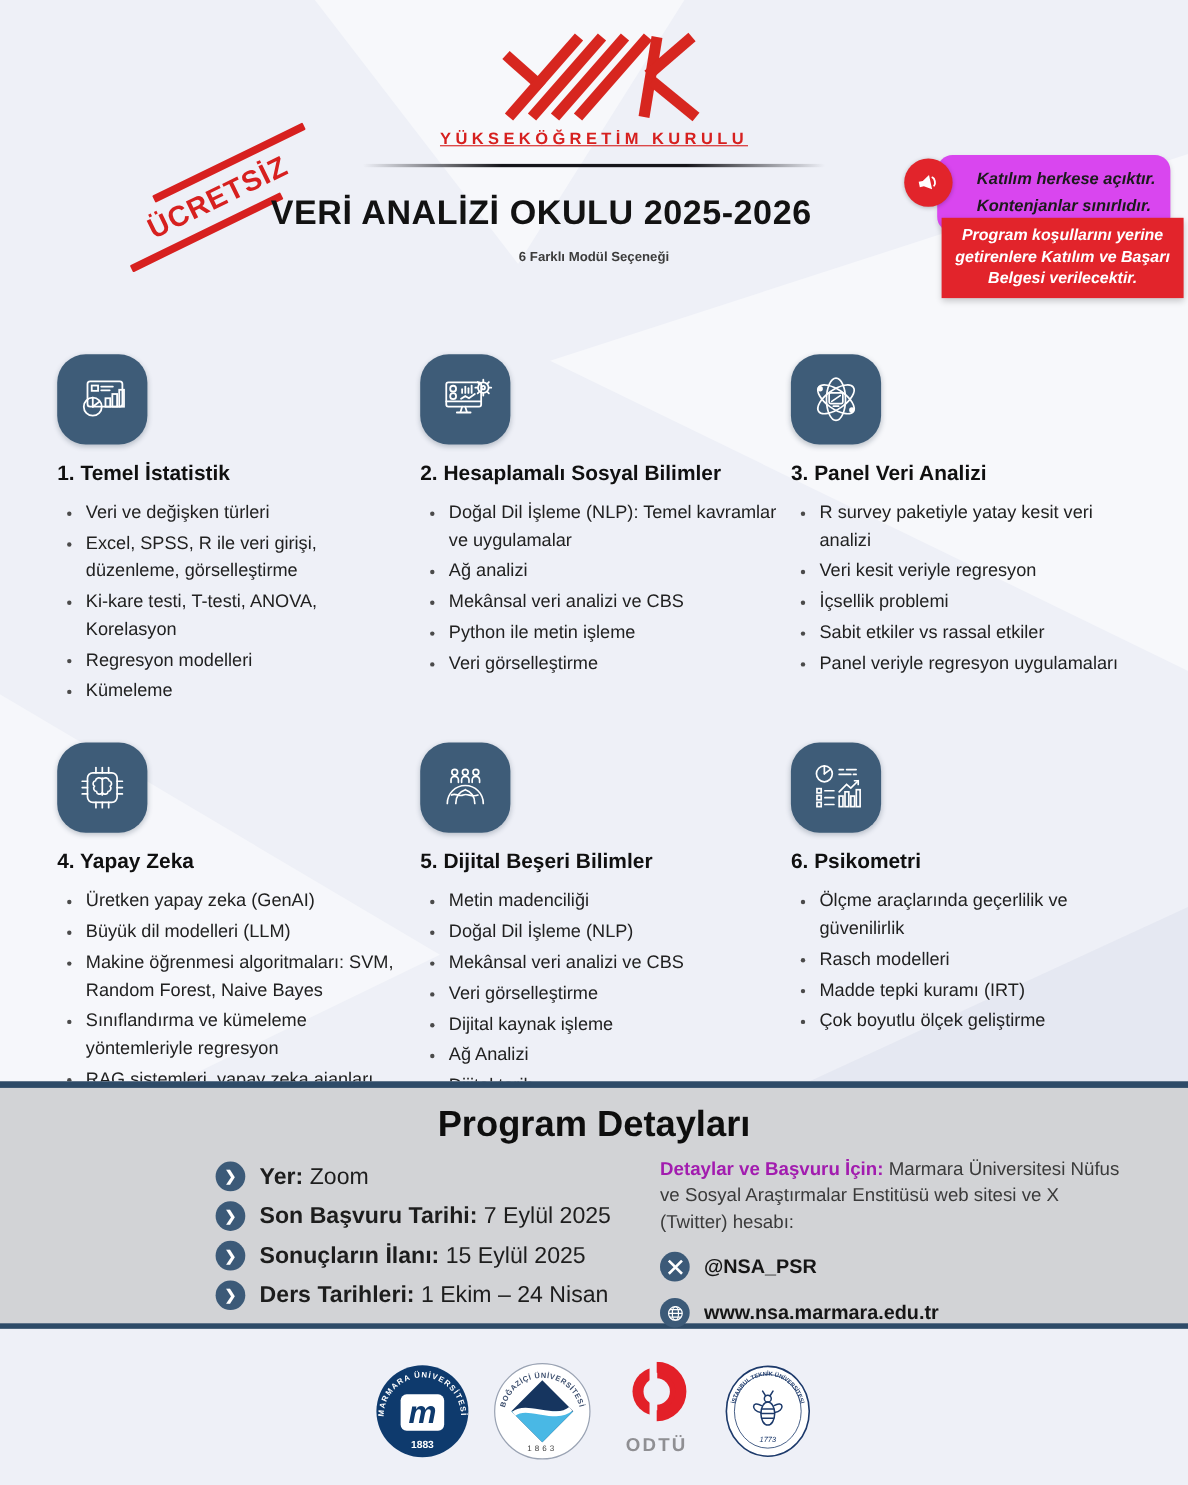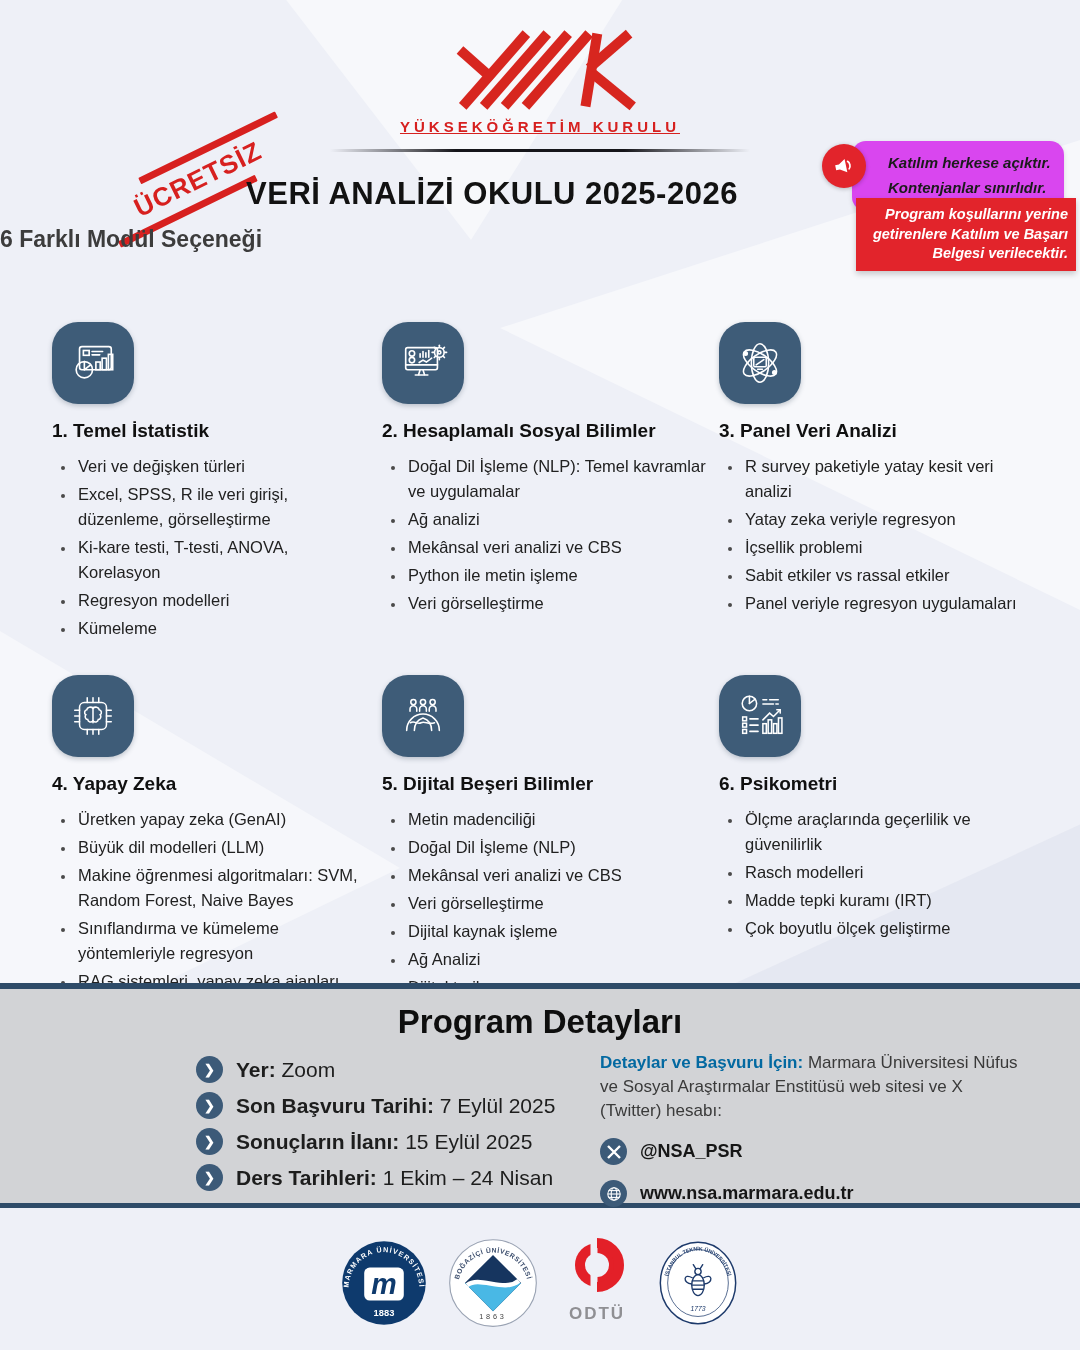--- a/index.html
+++ b/index.html
@@ -21,31 +21,31 @@
     background:linear-gradient(90deg,rgba(0,0,0,0) 0%,#15151a 30%,#15151a 70%,rgba(0,0,0,0) 100%);}
 
   .stamp{position:absolute;left:108px;top:152px;width:180px;display:flex;flex-direction:column;align-items:center;gap:5px;transform:rotate(-26deg);}
   .stamp .bar{height:7px;width:152px;background:#d7201f;border-radius:1px;}
   .stamp .bar.top{margin-left:46px;}
   .stamp .bar.bot{margin-right:46px;}
   .stamp .stamp-text{color:#d7201f;font-size:26px;font-weight:800;letter-spacing:1px;}
 
   .main-title{position:absolute;top:176px;left:0;width:984px;text-align:center;margin:0;
     font-size:31px;font-weight:800;color:#121212;letter-spacing:.5px;}
-  .sub-title{position:absolute;top:226px;left:0;width:1080px;margin:0;
-    font-size:23px;font-weight:700;color:#3c3c3c;}
+  .sub-title{position:absolute;top:226px;left:0;width:1080px;text-align:center;margin:0;
+    font-size:12px;font-weight:700;color:#3c3c3c;}
 
   
   .notice-card{position:absolute;left:852px;top:141px;width:212px;height:70px;background:#d946ef;border-radius:14px;
     box-shadow:0 2px 5px rgba(0,0,0,.12);padding:10px 10px 8px 36px;box-sizing:border-box;}
   .notice-card .line{font-size:15px;font-weight:700;font-style:italic;color:#1b1b1b;margin:3px 0 8px 0;}
   .notice-badge{position:absolute;left:822px;top:144px;width:44px;height:44px;border-radius:50%;background:#e2242b;
     display:flex;align-items:center;justify-content:center;box-shadow:0 1px 4px rgba(0,0,0,.25);}
   .notice-banner{position:absolute;left:856px;top:198px;width:220px;min-height:56px;background:#e2242b;color:#fff;
-    font-size:14.5px;font-weight:700;font-style:italic;text-align:right;line-height:1.35;
+    font-size:14.5px;font-weight:700;font-style:italic;text-align:center;line-height:1.35;
     padding:7px 8px;box-sizing:border-box;box-shadow:0 3px 6px rgba(0,0,0,.2);}
 
   
   .modules{position:absolute;top:322px;left:46px;width:1004px;display:grid;
     grid-template-columns:330px 337px 337px;row-gap:30px;}
   .module{padding:0 6px;box-sizing:border-box;}
   .module-head{width:76%;display:flex;flex-direction:column;align-items:flex-start;}
   .tile{width:82px;height:82px;border-radius:26px;background:#3e5c78;display:flex;align-items:center;justify-content:center;
     box-shadow:0 2px 5px rgba(30,50,70,.25);}
   .module-title{margin:16px 0 0 0;font-size:19px;font-weight:700;color:#101010;text-align:center;white-space:nowrap;}
@@ -59,21 +59,21 @@
   .details-title{margin:14px 0 6px 0;text-align:center;font-size:33px;font-weight:800;color:#0e0e0e;}
   .details-cols{display:flex;}
   .details-list{margin-left:196px;width:380px;}
   .detail-row{display:flex;align-items:center;gap:13px;margin:9px 0;}
   .chev{width:27px;height:27px;border-radius:50%;background:#3c5a78;color:#fff;display:flex;align-items:center;justify-content:center;
     font-size:13px;font-weight:800;flex:none;}
   .detail-text{font-size:21px;color:#1d1d1d;}
   .detail-text b{font-weight:700;}
   .contact{margin-left:24px;width:420px;}
   .contact-intro{font-size:17px;color:#3a3a3a;line-height:1.42;margin:4px 0 0 0;}
-  .contact-intro b{color:#0369a1;}
+  .contact-intro b{color:#a21caf;}
   .contact-row{display:flex;align-items:center;gap:13px;margin-top:15px;}
   .contact-row .handle{font-size:18px;font-weight:800;color:#161616;}
   .icon-circle{width:27px;height:27px;border-radius:50%;background:#3c5a78;display:flex;align-items:center;justify-content:center;flex:none;}
 
   
   .footer-logos{position:absolute;left:0;top:1238px;width:1080px;display:flex;justify-content:center;align-items:center;gap:20px;}
   .logo-item{display:flex;flex-direction:column;align-items:center;}
 </style>
 </head>
 <body>
@@ -204,21 +204,21 @@
               <circle cx="41" cy="36" r="1.8" fill="#fff"></circle>
             <rect x="19.5" y="20" width="13" height="10" rx="1.5"></rect>
             <line x1="22" y1="28" x2="30" y2="22.5"></line>
             <line x1="23.5" y1="32.5" x2="28.5" y2="32.5"></line>
           </svg>
         </div>
         <h3 class="module-title">3. Panel Veri Analizi</h3>
       </div>
       <ul>
           <li>R survey paketiyle yatay kesit veri analizi</li>
-          <li>Yatay zeka veriyle regresyon</li>
+          <li>Veri kesit veriyle regresyon</li>
           <li>İçsellik problemi</li>
           <li>Sabit etkiler vs rassal etkiler</li>
           <li>Panel veriyle regresyon uygulamaları</li>
         </ul>
     </section>
 
     <section class="module">
       <div class="module-head">
         <div class="tile">
           <svg width="50" height="50" viewBox="0 0 52 52" stroke="#fff" stroke-width="1.6" fill="none" stroke-linecap="round">

